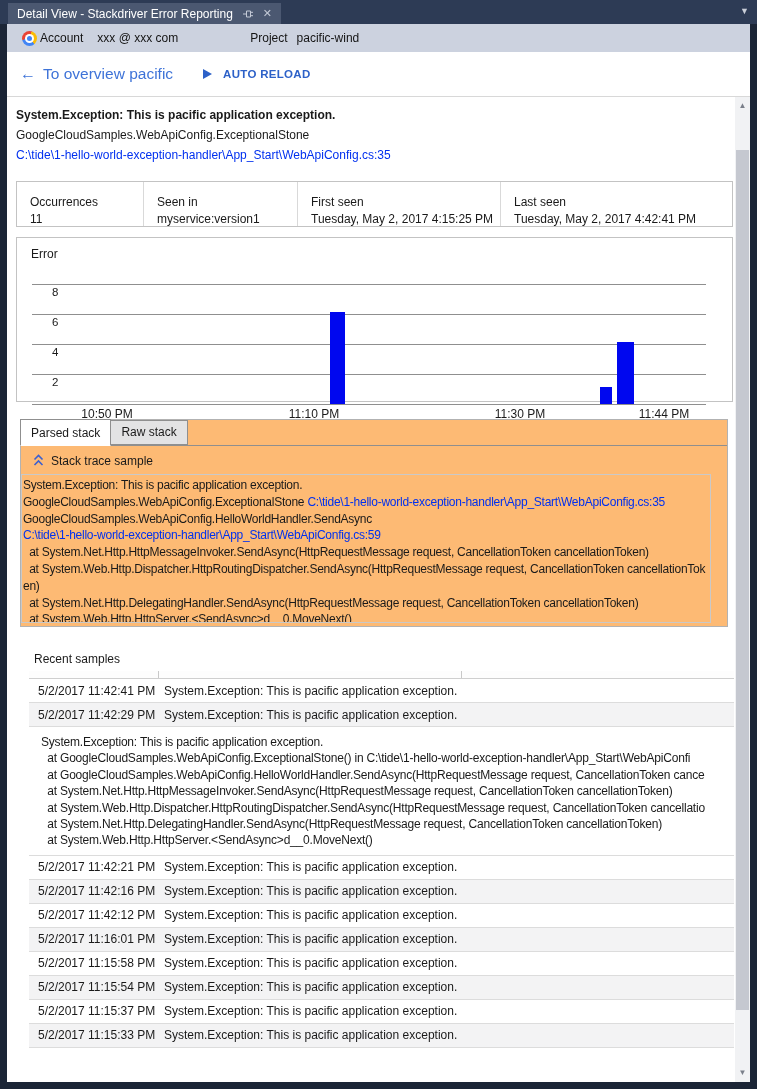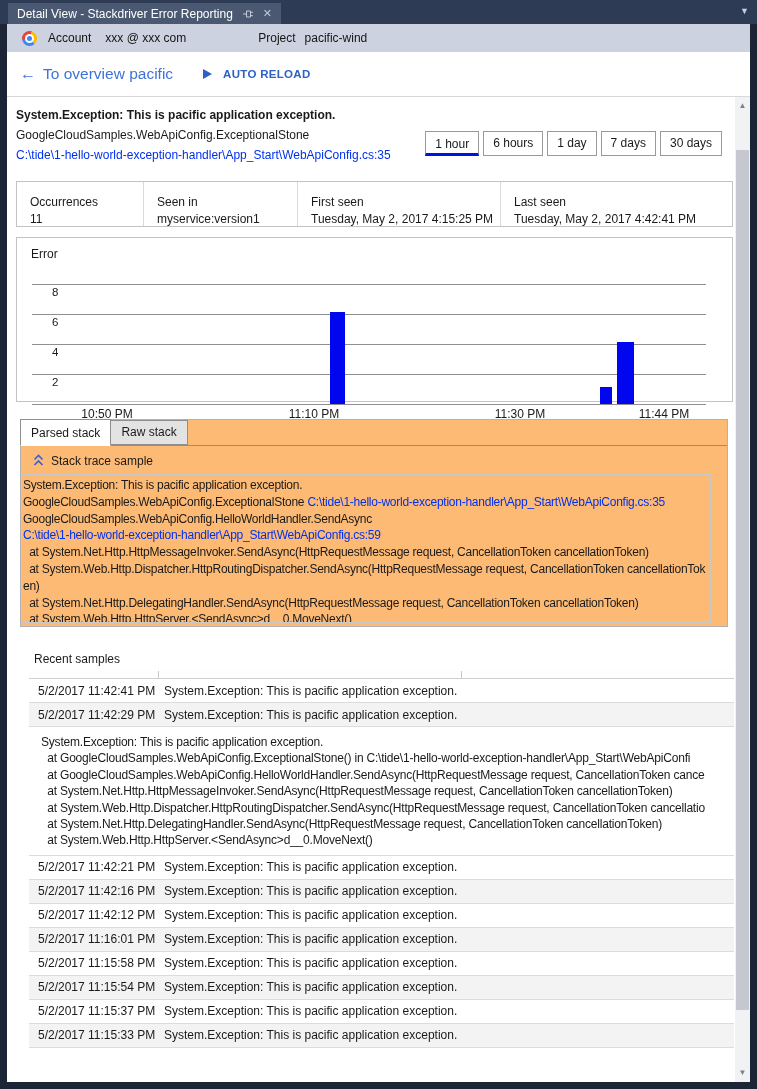--- a/index.html
+++ b/index.html
@@ -18,21 +18,21 @@
   .close-ic{color:#c3c9d6;font-size:11px;line-height:1;cursor:pointer;}
   .win-menu{position:absolute;right:8px;top:7px;color:#c9ced8;font-size:9px;line-height:1;cursor:pointer;}
   .accountbar{
     position:absolute;top:24px;left:7px;right:7px;height:28px;background:#ccd2df;color:#141414;
     font-size:12px;display:flex;align-items:center;
   }
   .gicon{width:15px;height:15px;border-radius:50%;margin-left:15px;position:relative;flex:none;
     background:conic-gradient(from 140deg,#4285f4 0 33%,#ea4335 33% 66%,#fbbc05 66% 100%);}
   .gi2{position:absolute;inset:3px;background:#fff;border-radius:50%;}
   .gi3{position:absolute;inset:5px;background:#4285f4;border-radius:50%;}
-  .acc-label{margin-left:11px;}
+  .acc-label{margin-left:3px;}
   .acc-value{margin-left:14px;}
   .proj-label{margin-left:72px;}
   .proj-value{margin-left:9px;}
   
   .content{position:absolute;top:52px;left:7px;right:7px;bottom:7px;background:#fff;overflow:hidden;}
   .toolbar{height:44px;border-bottom:1px solid #d8d8d8;display:flex;align-items:center;padding-left:13px;gap:30px;}
   .back-link{color:#3e73d8;font-size:15.5px;display:inline-flex;align-items:center;gap:7px;cursor:pointer;}
   .back-arrow{font-size:16px;}
   .auto-reload{color:#2d61c8;font-size:11.5px;font-weight:bold;display:inline-flex;align-items:center;gap:11px;letter-spacing:.3px;cursor:pointer;}
   .play-ic{width:0;height:0;border-left:9px solid #2d61c8;border-top:5.5px solid transparent;border-bottom:5.5px solid transparent;}
@@ -142,27 +142,20 @@
   </div>
 
   <div class="main">
 
     <div class="summary-row">
       <div>
         <div class="sum-title">System.Exception: This is pacific application exception.</div>
         <div class="sum-fn">GoogleCloudSamples.WebApiConfig.ExceptionalStone</div>
         <a class="sum-link">C:\tide\1-hello-world-exception-handler\App_Start\WebApiConfig.cs:35</a>
       </div>
-      <div class="ranges" id="ranges">
-          <button class="range-btn selected">1 hour</button>
-          <button class="range-btn">6 hours</button>
-          <button class="range-btn">1 day</button>
-          <button class="range-btn">7 days</button>
-          <button class="range-btn">30 days</button>
-        </div>
     </div>
 
     <div class="stats" id="stats">
         <div class="stat-cell">
           <div class="stat-label">Occurrences</div>
           <div class="stat-value">11</div>
         </div>
         <div class="stat-cell">
           <div class="stat-label">Seen in</div>
           <div class="stat-value">myservice:version1</div>

